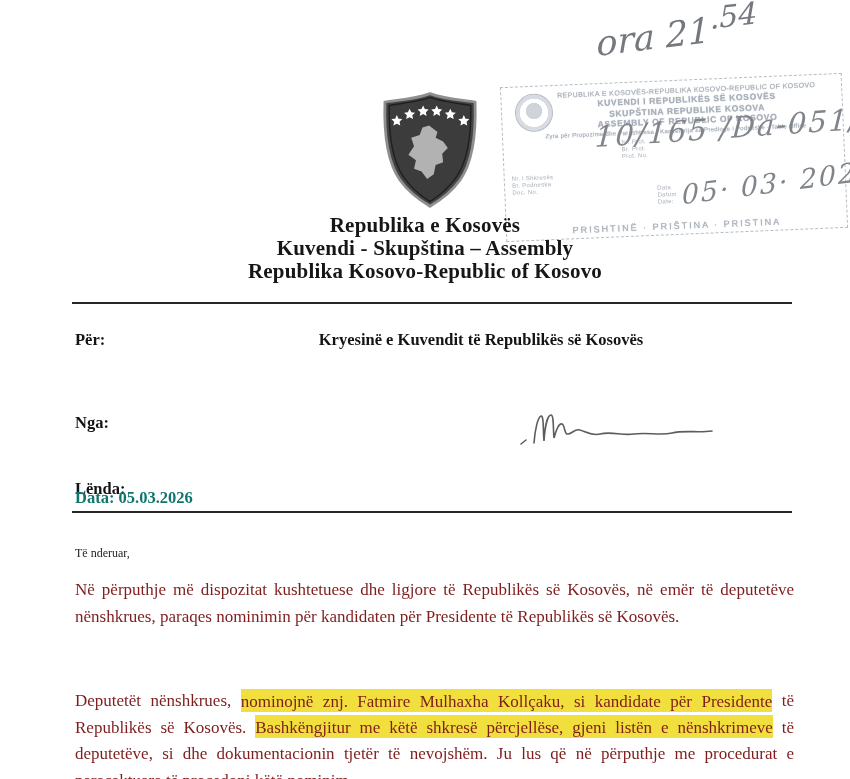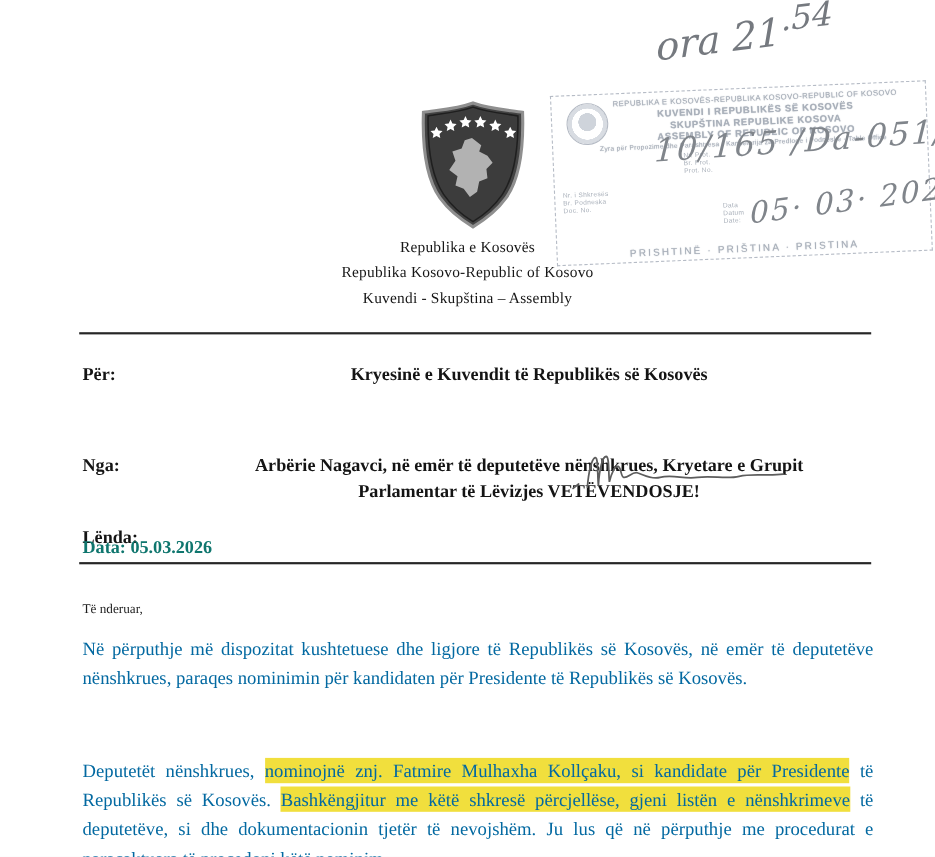--- a/index.html
+++ b/index.html
@@ -5,37 +5,37 @@
   html,body{margin:0;padding:0;background:#e9e9e9;}
   .page{
     position:relative;width:850px;height:779px;background:#ffffff;
     font-family:"Liberation Serif", serif;color:#1c1c1c;overflow:hidden;
     margin:0 auto;
   }
   
   .crest{position:absolute;left:372px;top:88px;width:116px;height:122px;}
   
   .org-header{position:absolute;left:0;top:214px;width:850px;text-align:center;
-    font-weight:normal;font-size:14px;line-height:23px;letter-spacing:.2px;color:#161616;}
+    font-weight:bold;font-size:21px;line-height:23px;letter-spacing:.2px;color:#161616;}
   
   .rule{position:absolute;left:72px;width:720px;height:0;border-top:2.4px solid #262626;}
   .rule1{top:302px;}
   .rule2{top:511px;}
   
   .frow{position:absolute;left:75px;width:720px;font-weight:bold;font-size:16.5px;line-height:23.5px;color:#141414;text-align:center;}
   .frow .flabel{position:absolute;left:0;top:0;}
   .frow .fbody{margin-left:92px;}
   .row-per{top:328px;}
   .row-nga{top:411px;}
   .row-lenda{top:477px;}
   .data-line{position:absolute;left:75px;top:488px;font-weight:bold;font-size:16.5px;color:#0f766e;}
   
   .greeting{position:absolute;left:75px;top:546px;font-size:12px;color:#1d1d1d;}
   .para{position:absolute;left:75px;width:719px;font-size:17px;line-height:26.6px;
-    text-align:justify;color:#0369a1;}
+    text-align:justify;color:#7f1d1d;}
   .para1{top:577px;}
   .para2{top:688px;}
   .hl{background:#f1df3d;padding:2.5px 0 1.5px 0;box-decoration-break:clone;-webkit-box-decoration-break:clone;}
   
   .stamp{
     position:absolute;left:503px;top:80px;width:340px;height:153px;
     border:1.4px dashed #b6bcc6;transform:rotate(-2.4deg);transform-origin:50% 50%;
     color:#a9b0ba;
   }
   .stamp-emblem{position:absolute;left:13px;top:7px;width:36px;height:36px;border-radius:50%;
@@ -111,39 +111,35 @@
       <path d="M56 21 l2.1 4.4 4.8 .6 -3.5 3.3 .9 4.7 -4.3 -2.3 -4.3 2.3 .9 -4.7 -3.5 -3.3 4.8 -.6 Z" transform="scale(.85) translate(6,1)"></path>
       <path d="M72 21 l2.1 4.4 4.8 .6 -3.5 3.3 .9 4.7 -4.3 -2.3 -4.3 2.3 .9 -4.7 -3.5 -3.3 4.8 -.6 Z" transform="scale(.85) translate(7,1)"></path>
       <path d="M88 24 l2.1 4.4 4.8 .6 -3.5 3.3 .9 4.7 -4.3 -2.3 -4.3 2.3 .9 -4.7 -3.5 -3.3 4.8 -.6 Z" transform="scale(.85) translate(8,2)"></path>
       <path d="M104 30 l2.1 4.4 4.8 .6 -3.5 3.3 .9 4.7 -4.3 -2.3 -4.3 2.3 .9 -4.7 -3.5 -3.3 4.8 -.6 Z" transform="scale(.85) translate(9,4)"></path>
     </g>
     <path d="M59,40 L68,47 66,53 74,57 79,64 73,70 74,79 66,82 64,92 57,97 51,89 43,86 45,77 37,71 43,62 40,53 49,50 52,42 Z" fill="#b2b2b2"></path>
   </svg>
 
   <div class="org-header">
     <div>Republika e Kosovës</div>
+    <div>Kuvendi - Skupština – Assembly</div>
     <div>Republika Kosovo-Republic of Kosovo</div>
-    <div>Kuvendi - Skupština – Assembly</div>
   </div>
 
   <div class="rule rule1"></div>
 
   <div class="frow row-per">
     <span class="flabel">Për:</span>
     <div class="fbody">
       <div>Kryesinë e Kuvendit të Republikës së Kosovës</div>
     </div>
   </div>
 
   <div class="frow row-nga">
     <span class="flabel">Nga:</span>
-    <div class="fbody">
-      <div>Arbërie Nagavci, në emër të deputetëve nënshkrues,  Kryetare e Grupit</div>
-      <div>Parlamentar të Lëvizjes VETËVENDOSJE!</div>
-    </div>
   </div>
 
   <svg class="signature" width="210" height="50" viewBox="0 0 210 50">
     <path d="M6,40 l5,-4 m8,3 c1,-14 4,-26 7,-27 c3,-1 2,16 3,25 c1,-16 4,-26 7,-26 c3,0 2,14 3,23 c2,-8 5,-15 8,-14 c3,1 2,9 5,10 c4,1 8,-6 13,-4 c6,2 12,6 20,4 c12,-3 22,2 34,0 c14,-2 26,2 38,-1 c12,-3 26,0 40,-2" fill="none" stroke="#5d5d5d" stroke-width="1.6" stroke-linecap="round"></path>
   </svg>
 
   <div class="frow row-lenda">
     <span class="flabel">Lënda:</span>
   </div>
 

